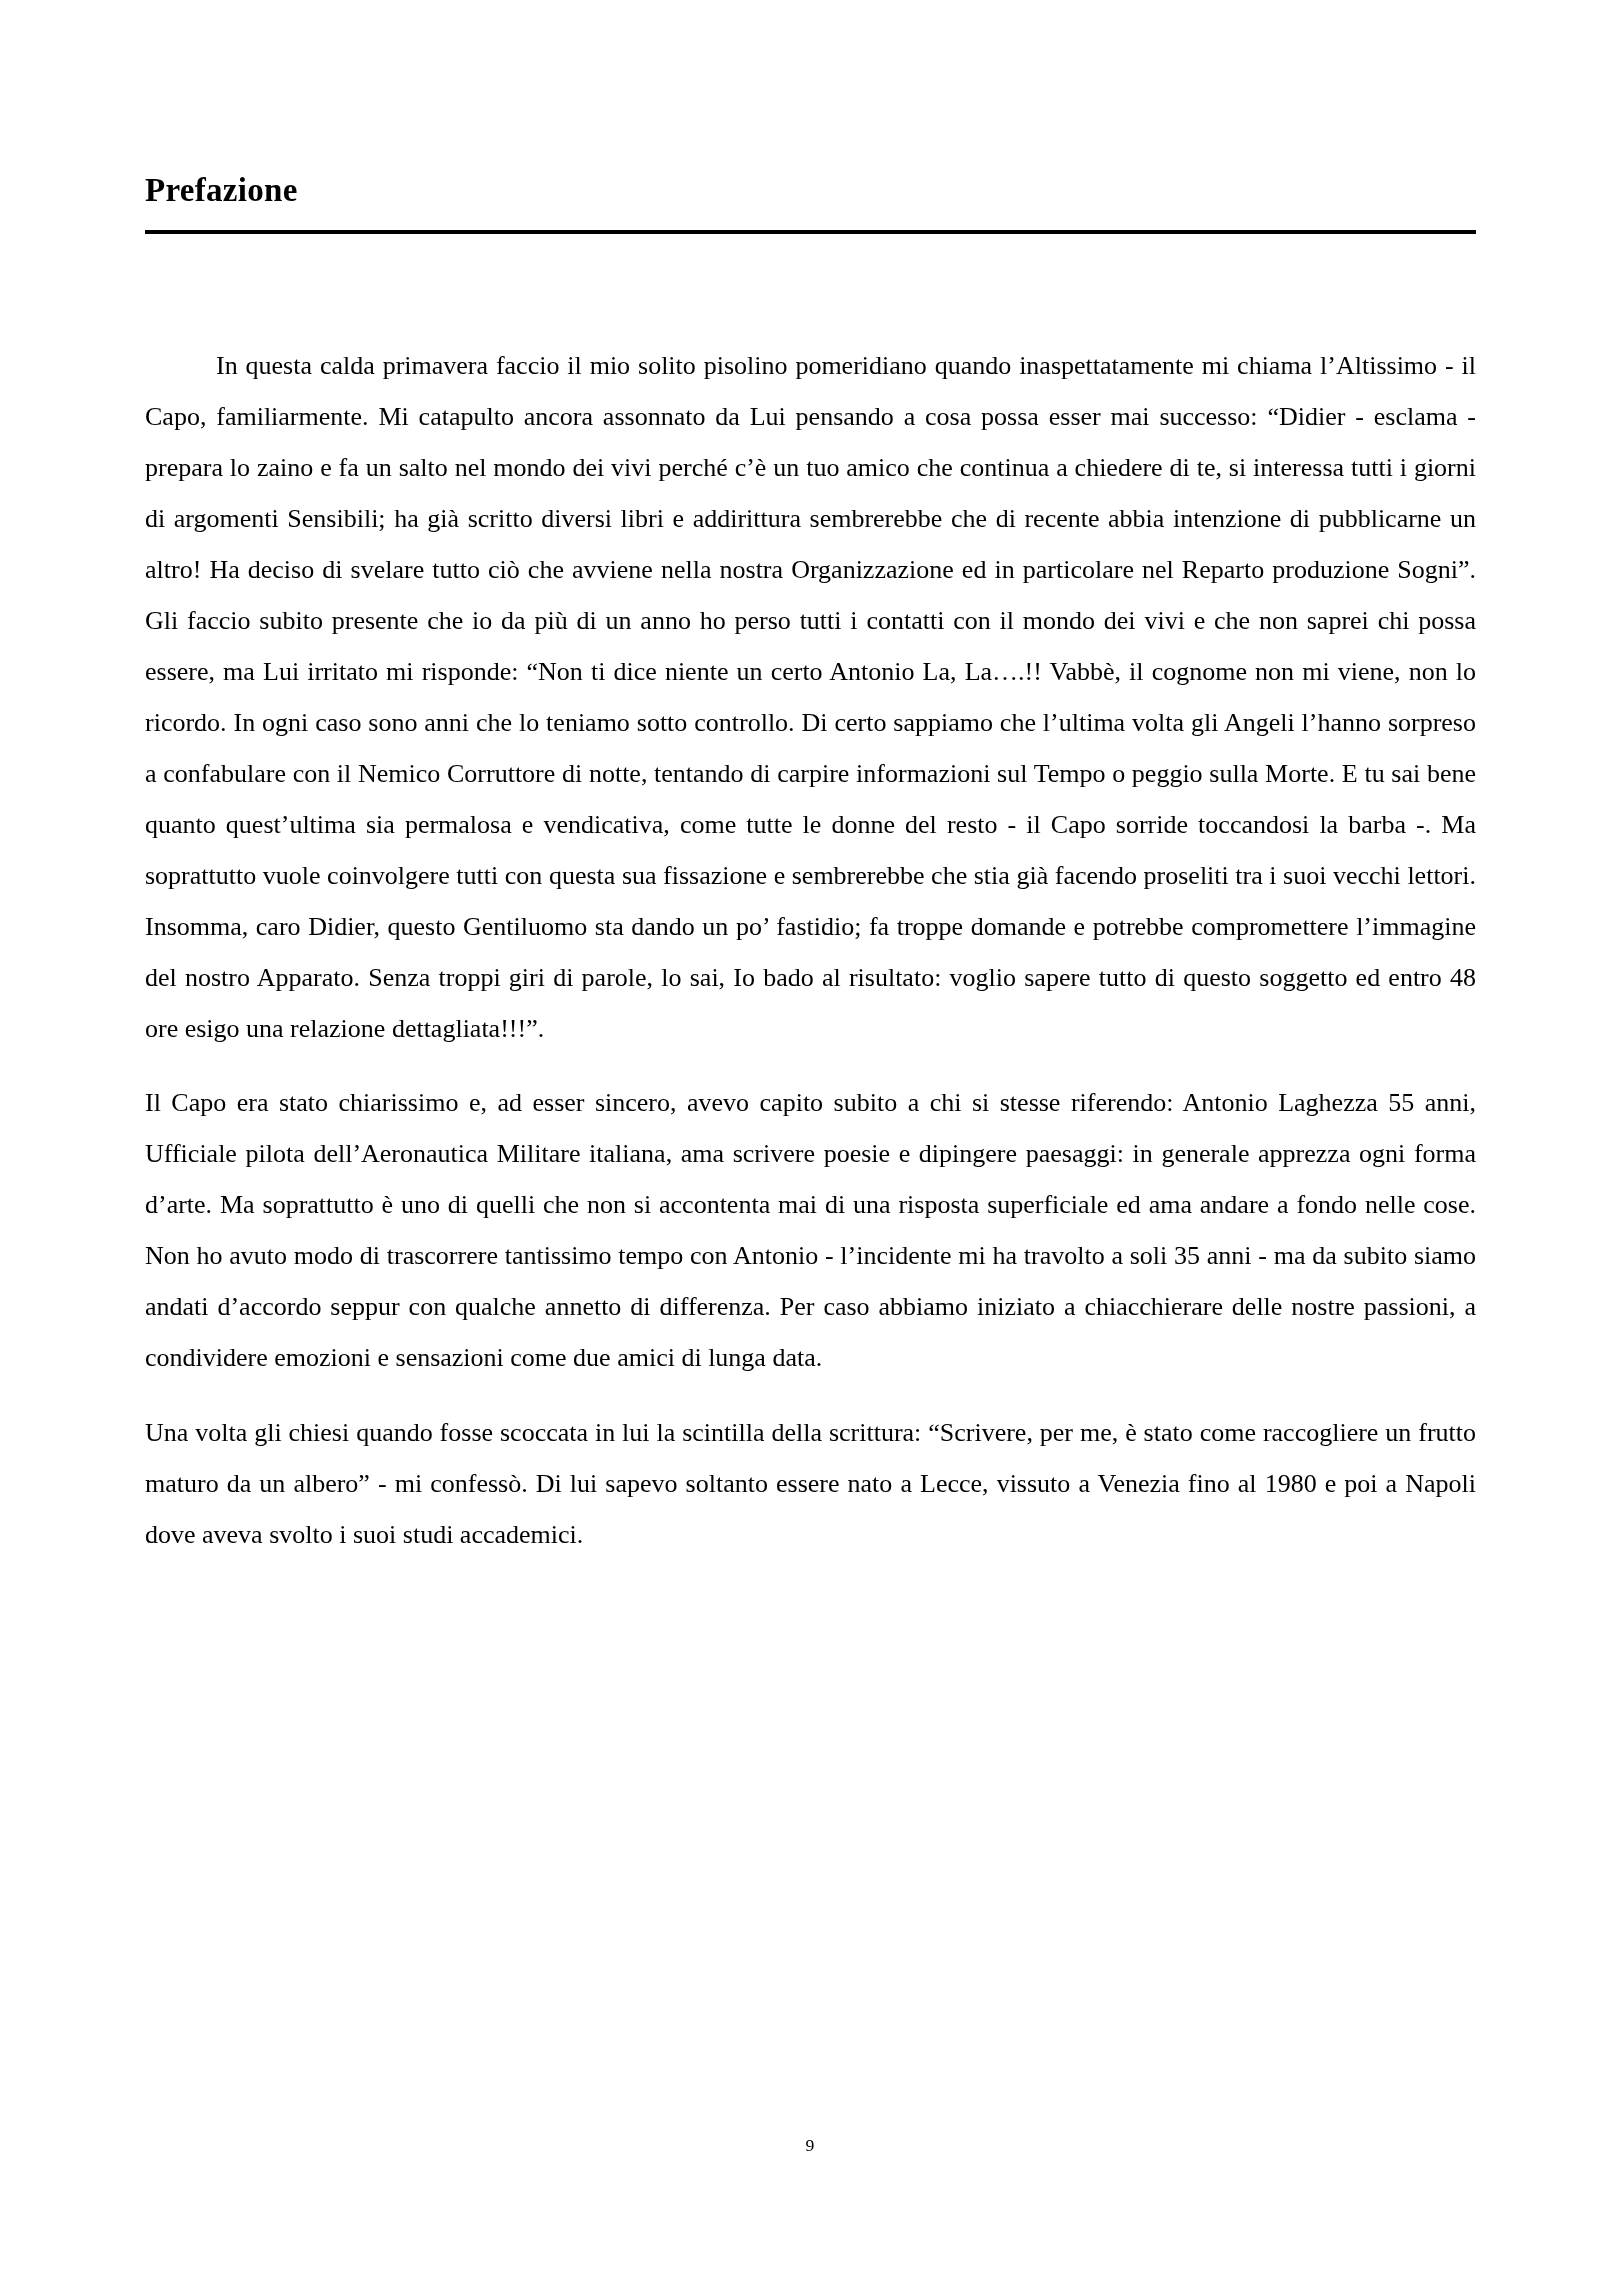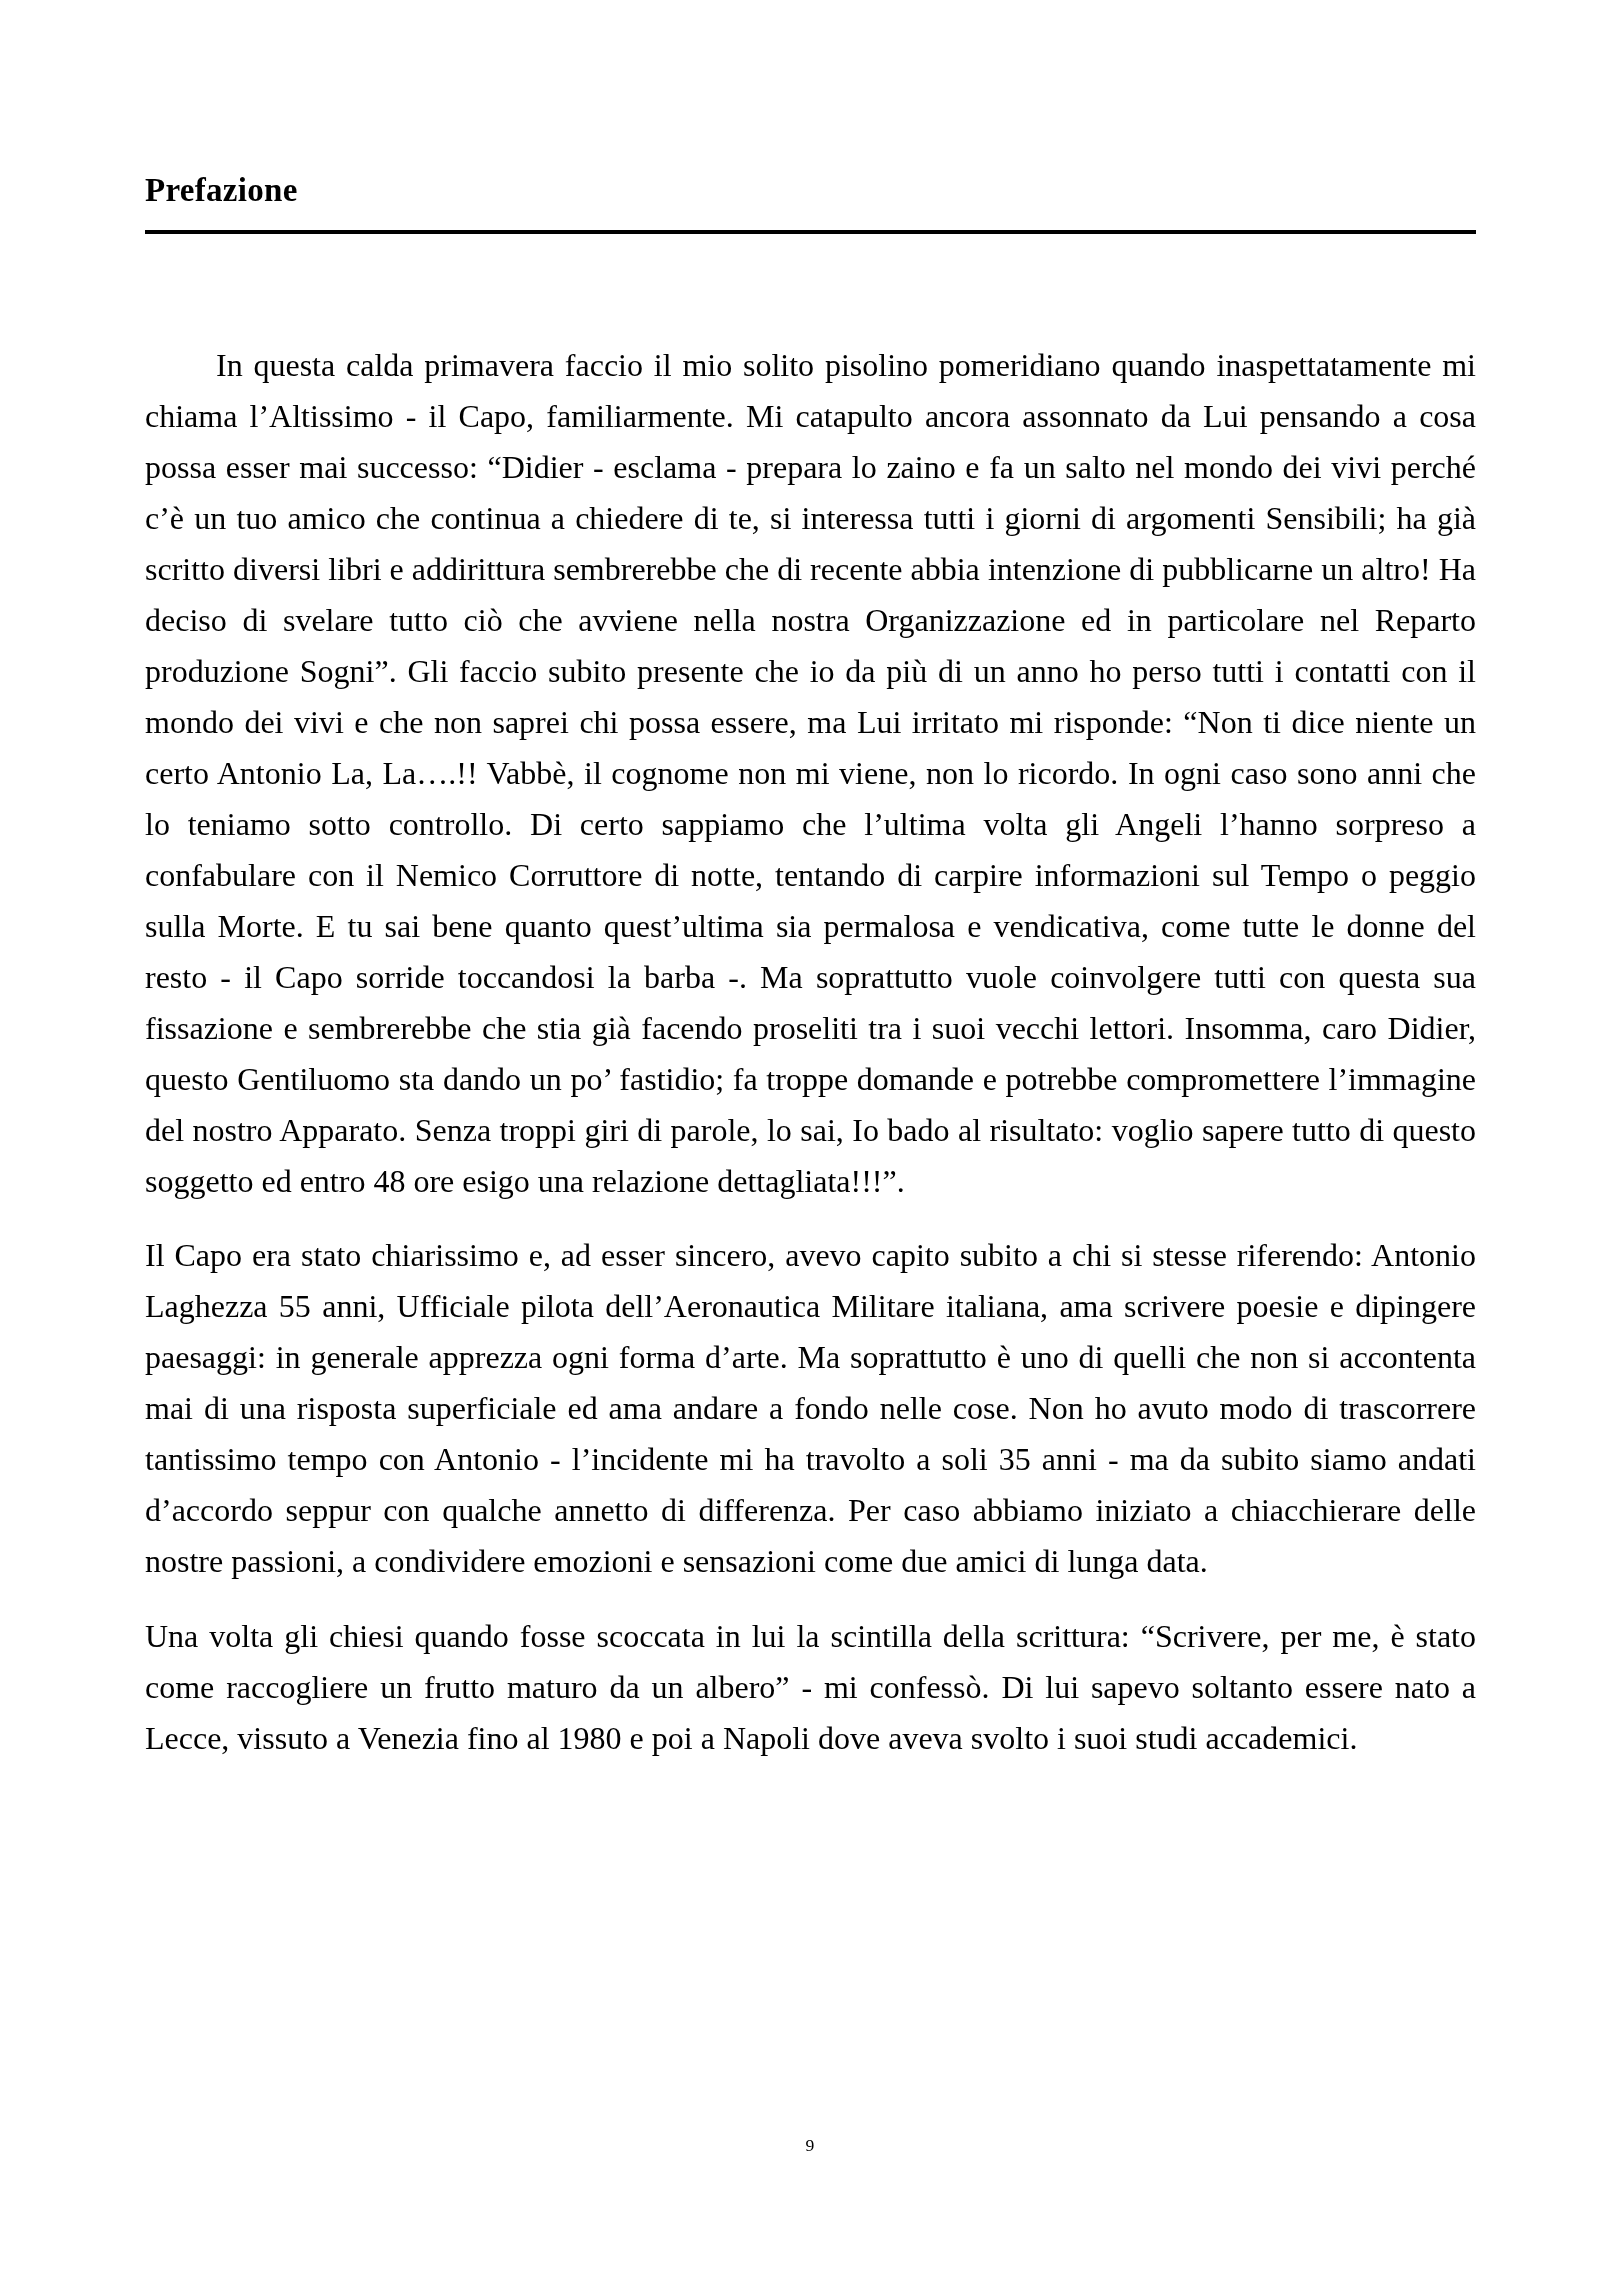--- a/index.html
+++ b/index.html
@@ -38,21 +38,21 @@
   .title-rule {
     width: 100%;
     height: 3.9px;
     background: #000000;
     margin: 0 0 0 0;
   }
   .body-text {
     margin-top: 106px;
   }
   p.para {
-    font-size: 32px;
+    font-size: 26px;
     line-height: 51px;
     text-align: justify;
     text-justify: inter-word;
     margin: 0 0 23.5px 0;
     hyphens: none;
   }
   p.para.first {
     text-indent: 71px;
   }
   .page-number {

